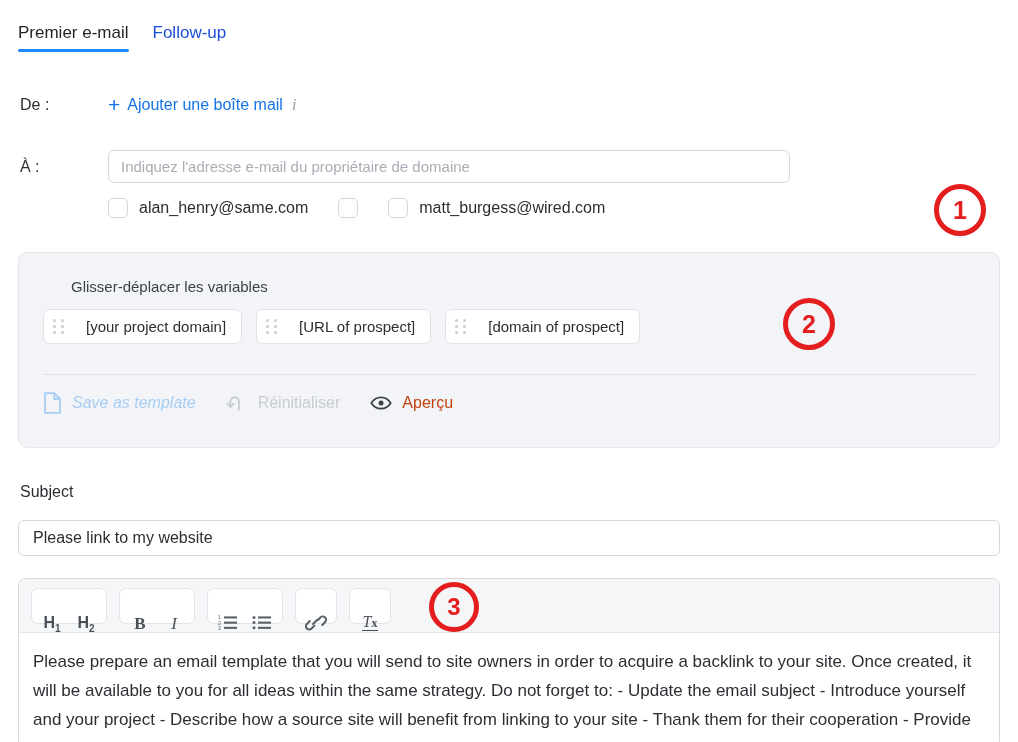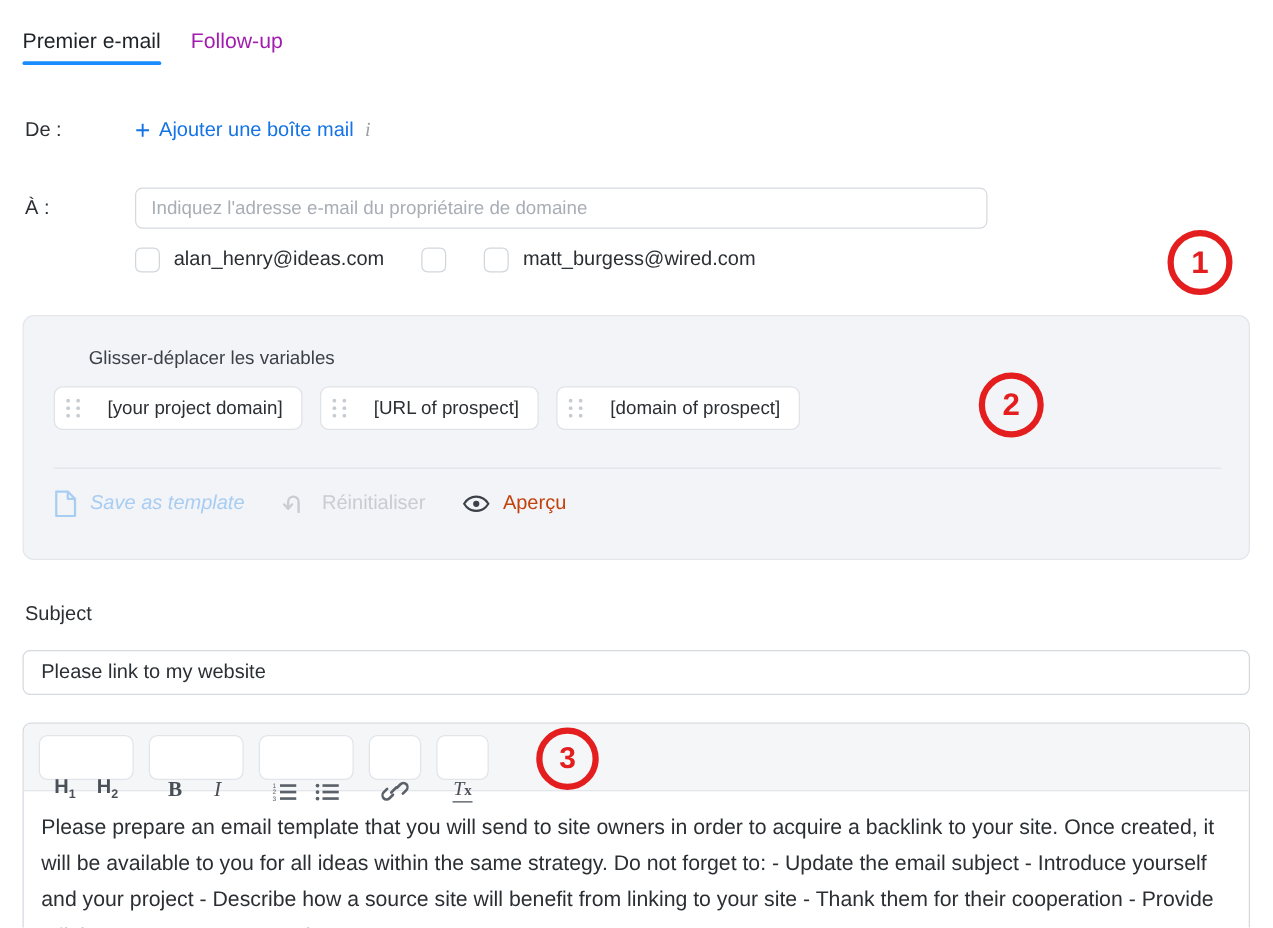--- a/index.html
+++ b/index.html
@@ -7,21 +7,21 @@
     margin: 0; padding: 0;
     width: 1018px; height: 742px;
     background: #ffffff;
     font-family: "Liberation Sans", sans-serif;
     overflow: hidden;
   }
   .page { position: relative; width: 1018px; height: 652px; background: #fff; }
 
   
   .tabs { position: absolute; left: 18px; top: 23px; display: flex; align-items: flex-end; gap: 24px; }
-  .tab { font-size: 17px; color: #a21caf; padding-bottom: 9px; position: relative; cursor: pointer; white-space: nowrap; }
+  .tab { font-size: 17px; color: #1d4ed8; padding-bottom: 9px; position: relative; cursor: pointer; white-space: nowrap; }
   .tab.active { color: #1f2327; }
   .tab.active::after {
     content: ""; position: absolute; left: 0; right: 0; bottom: 0;
     height: 3px; background: #1a8cff; border-radius: 2px;
   }
 
   
   .row-de { position: absolute; left: 20px; top: 94px; display: flex; align-items: center; }
   .lbl-de { font-size: 16px; color: #2b2f33; width: 88px; }
   .add-mailbox { display: flex; align-items: center; gap: 7px; cursor: pointer; }
@@ -93,21 +93,21 @@
   .toolbar {
     height: 54px; background: #f4f6f8; border-bottom: 1px solid #e3e7ec;
     display: flex; align-items: center; gap: 12px; padding: 0 12px;
   }
   .tgroup {
     display: flex; align-items: center; gap: 6px;
     background: #fff; border: 1px solid #e1e5ea; border-radius: 7px;
     height: 36px; padding: 0 6px;
   }
   .tbtn {
-    min-width: 28px; height: 28px; display: flex; align-items: flex-end; justify-content: center;
+    min-width: 28px; height: 28px; display: flex; align-items: flex-start; justify-content: center;
     cursor: pointer; color: #5b6169; border-radius: 4px; margin-top: 44px;
   }
   .tbtn .h { font-size: 16px; font-weight: 700; color: #4a5058; letter-spacing: 0; }
   .tbtn .h sub { font-size: 10px; font-weight: 700; }
   .tbtn .b { font-size: 17px; font-weight: 700; color: #4a5058; font-family: "Liberation Serif", serif; }
   .tbtn .i { font-size: 17px; font-style: italic; color: #4a5058; font-family: "Liberation Serif", serif; }
   .tbtn .tx { font-size: 16px; font-style: italic; color: #4a5058; font-family: "Liberation Serif", serif; border-bottom: 1.6px solid #4a5058; line-height: 1.05; padding: 0 1px; }
   .tbtn .tx b { font-style: normal; font-size: 12px; border: 0; }
 
   .body-text {
@@ -145,21 +145,21 @@
   </div>
 
   <div class="row-a">
     <div class="lbl-a">À :</div>
     <input class="to-input" type="text" placeholder="Indiquez l'adresse e-mail du propriétaire de domaine" style="">
   </div>
 
   <div class="email-list">
     <label class="email-item">
       <span class="cbox"></span>
-      <span class="email-text">alan_henry@ideas.com</span>
+      <span class="email-text">alan_henry@same.com</span>
     </label>
     <label class="email-item">
       <span class="cbox"></span>
     </label>
     <label class="email-item">
       <span class="cbox"></span>
       <span class="email-text">matt_burgess@wired.com</span>
     </label>
   </div>
 

